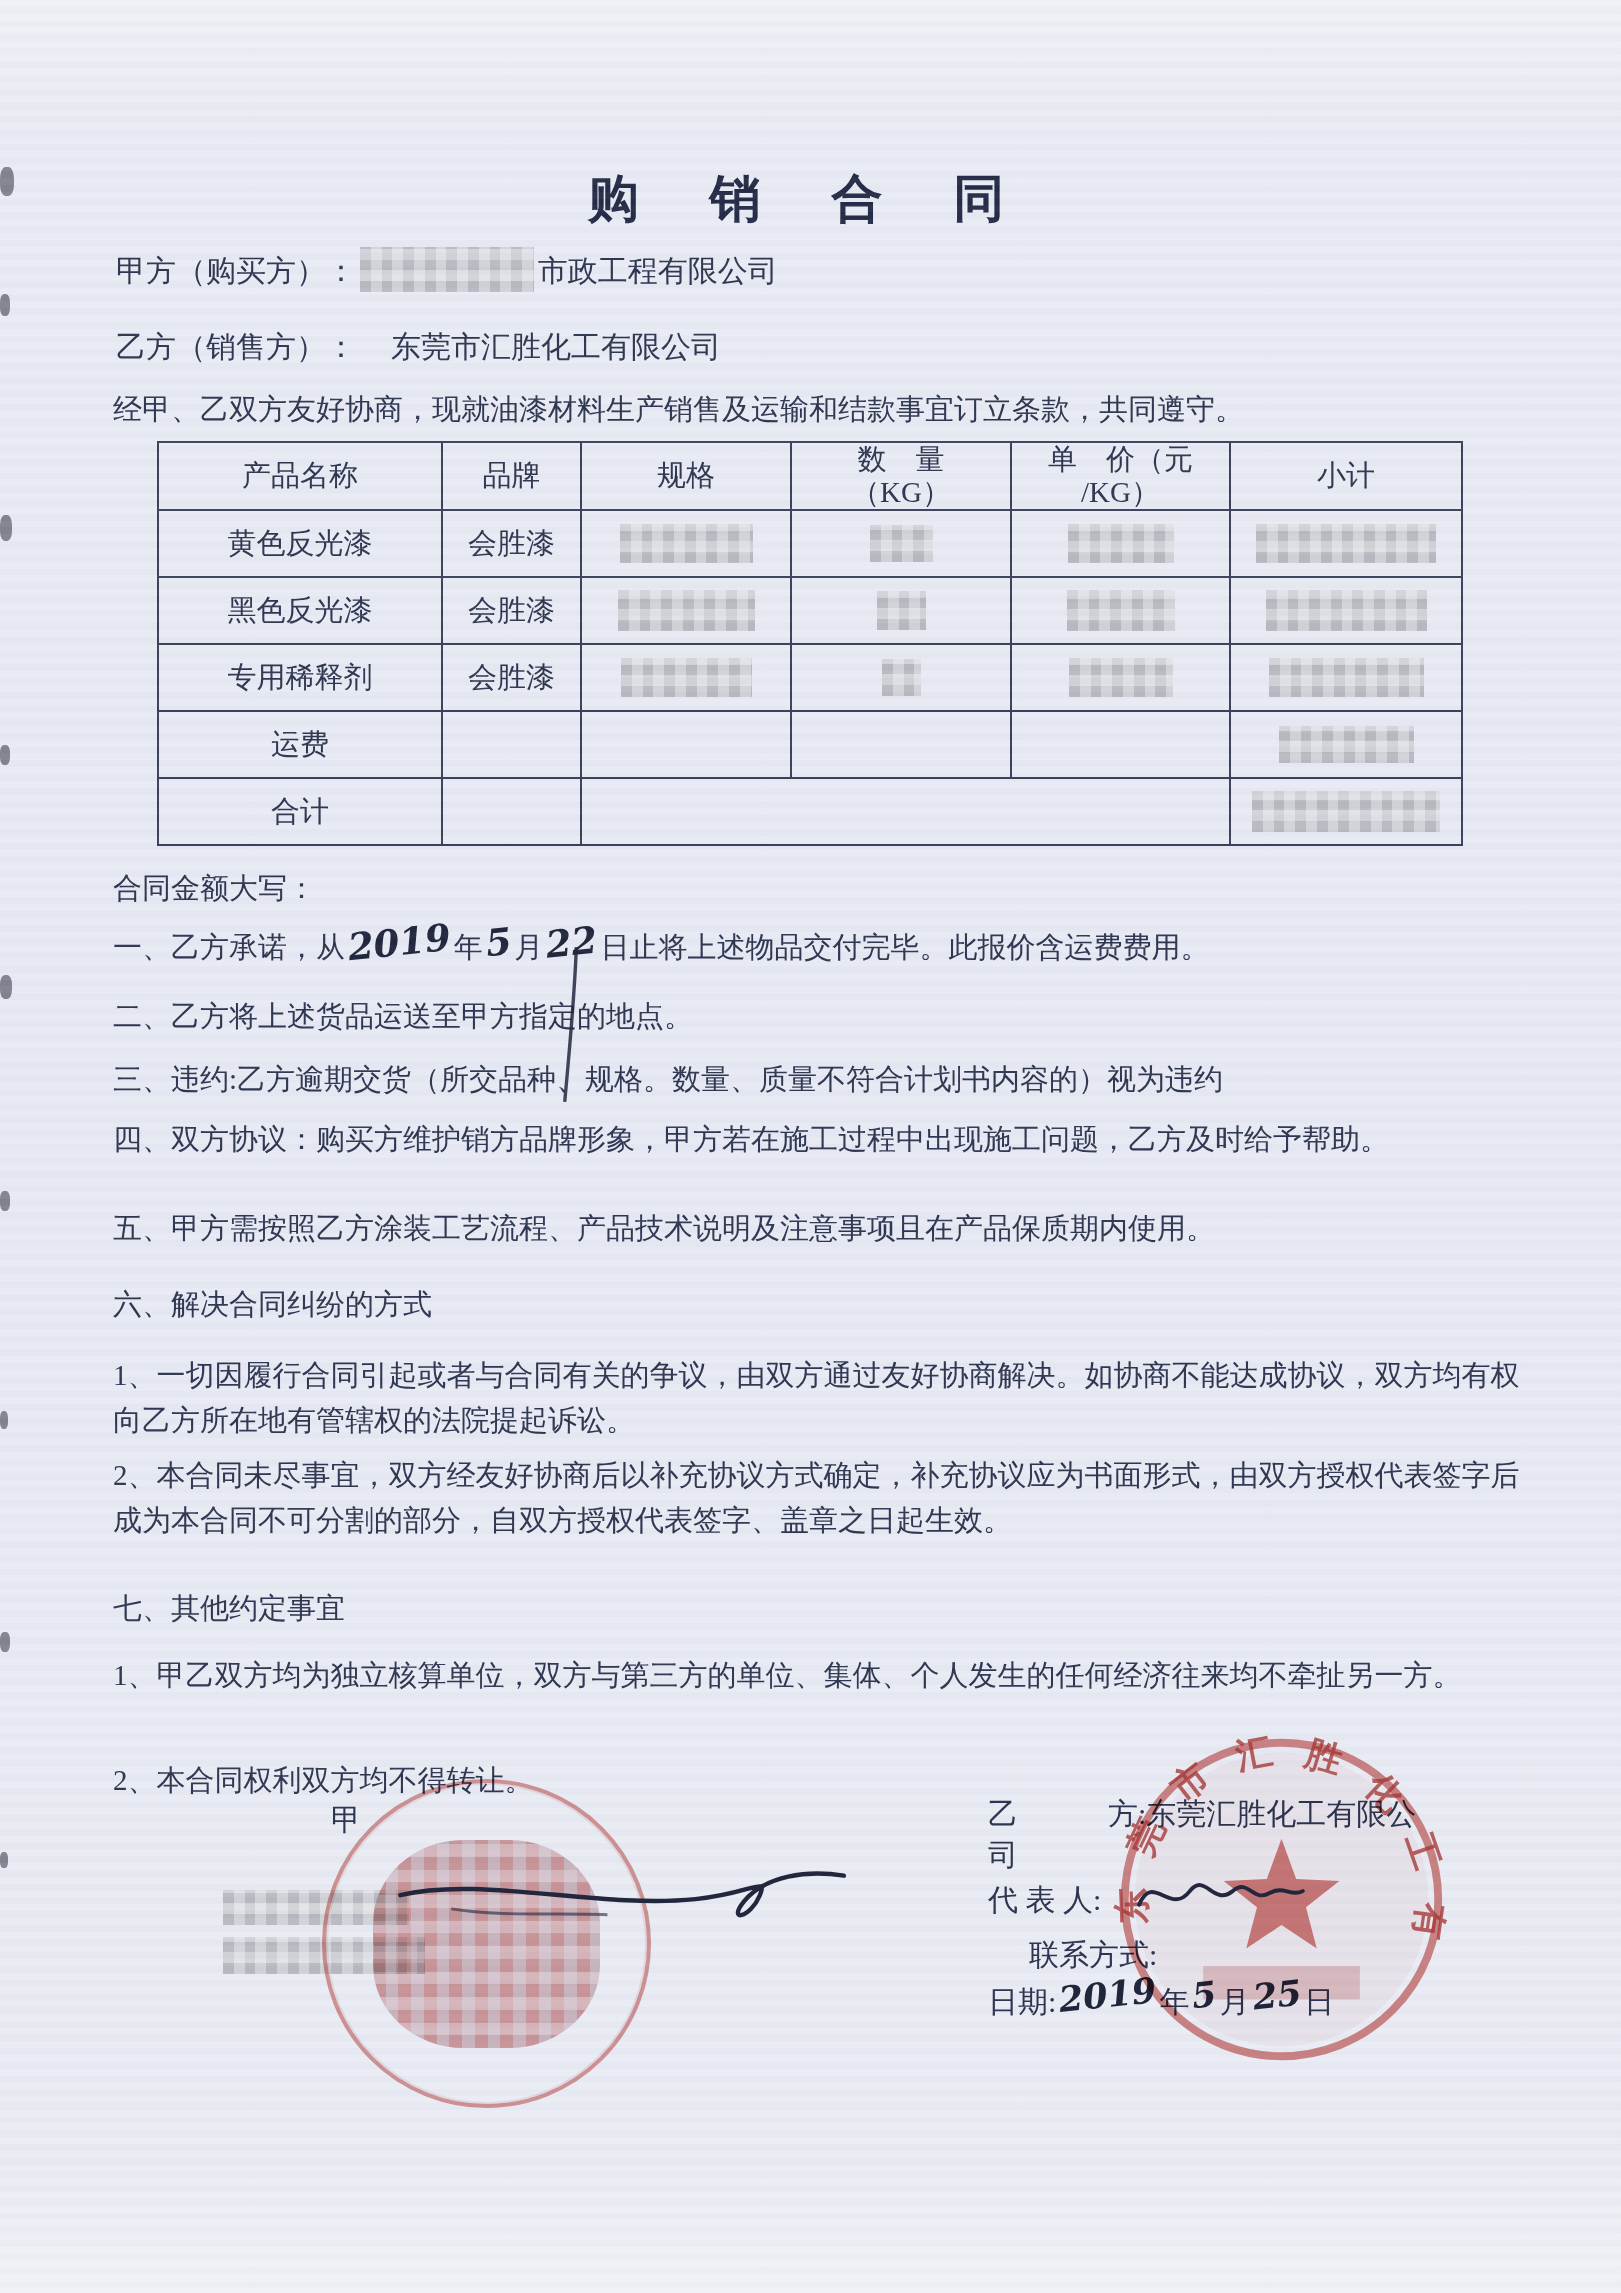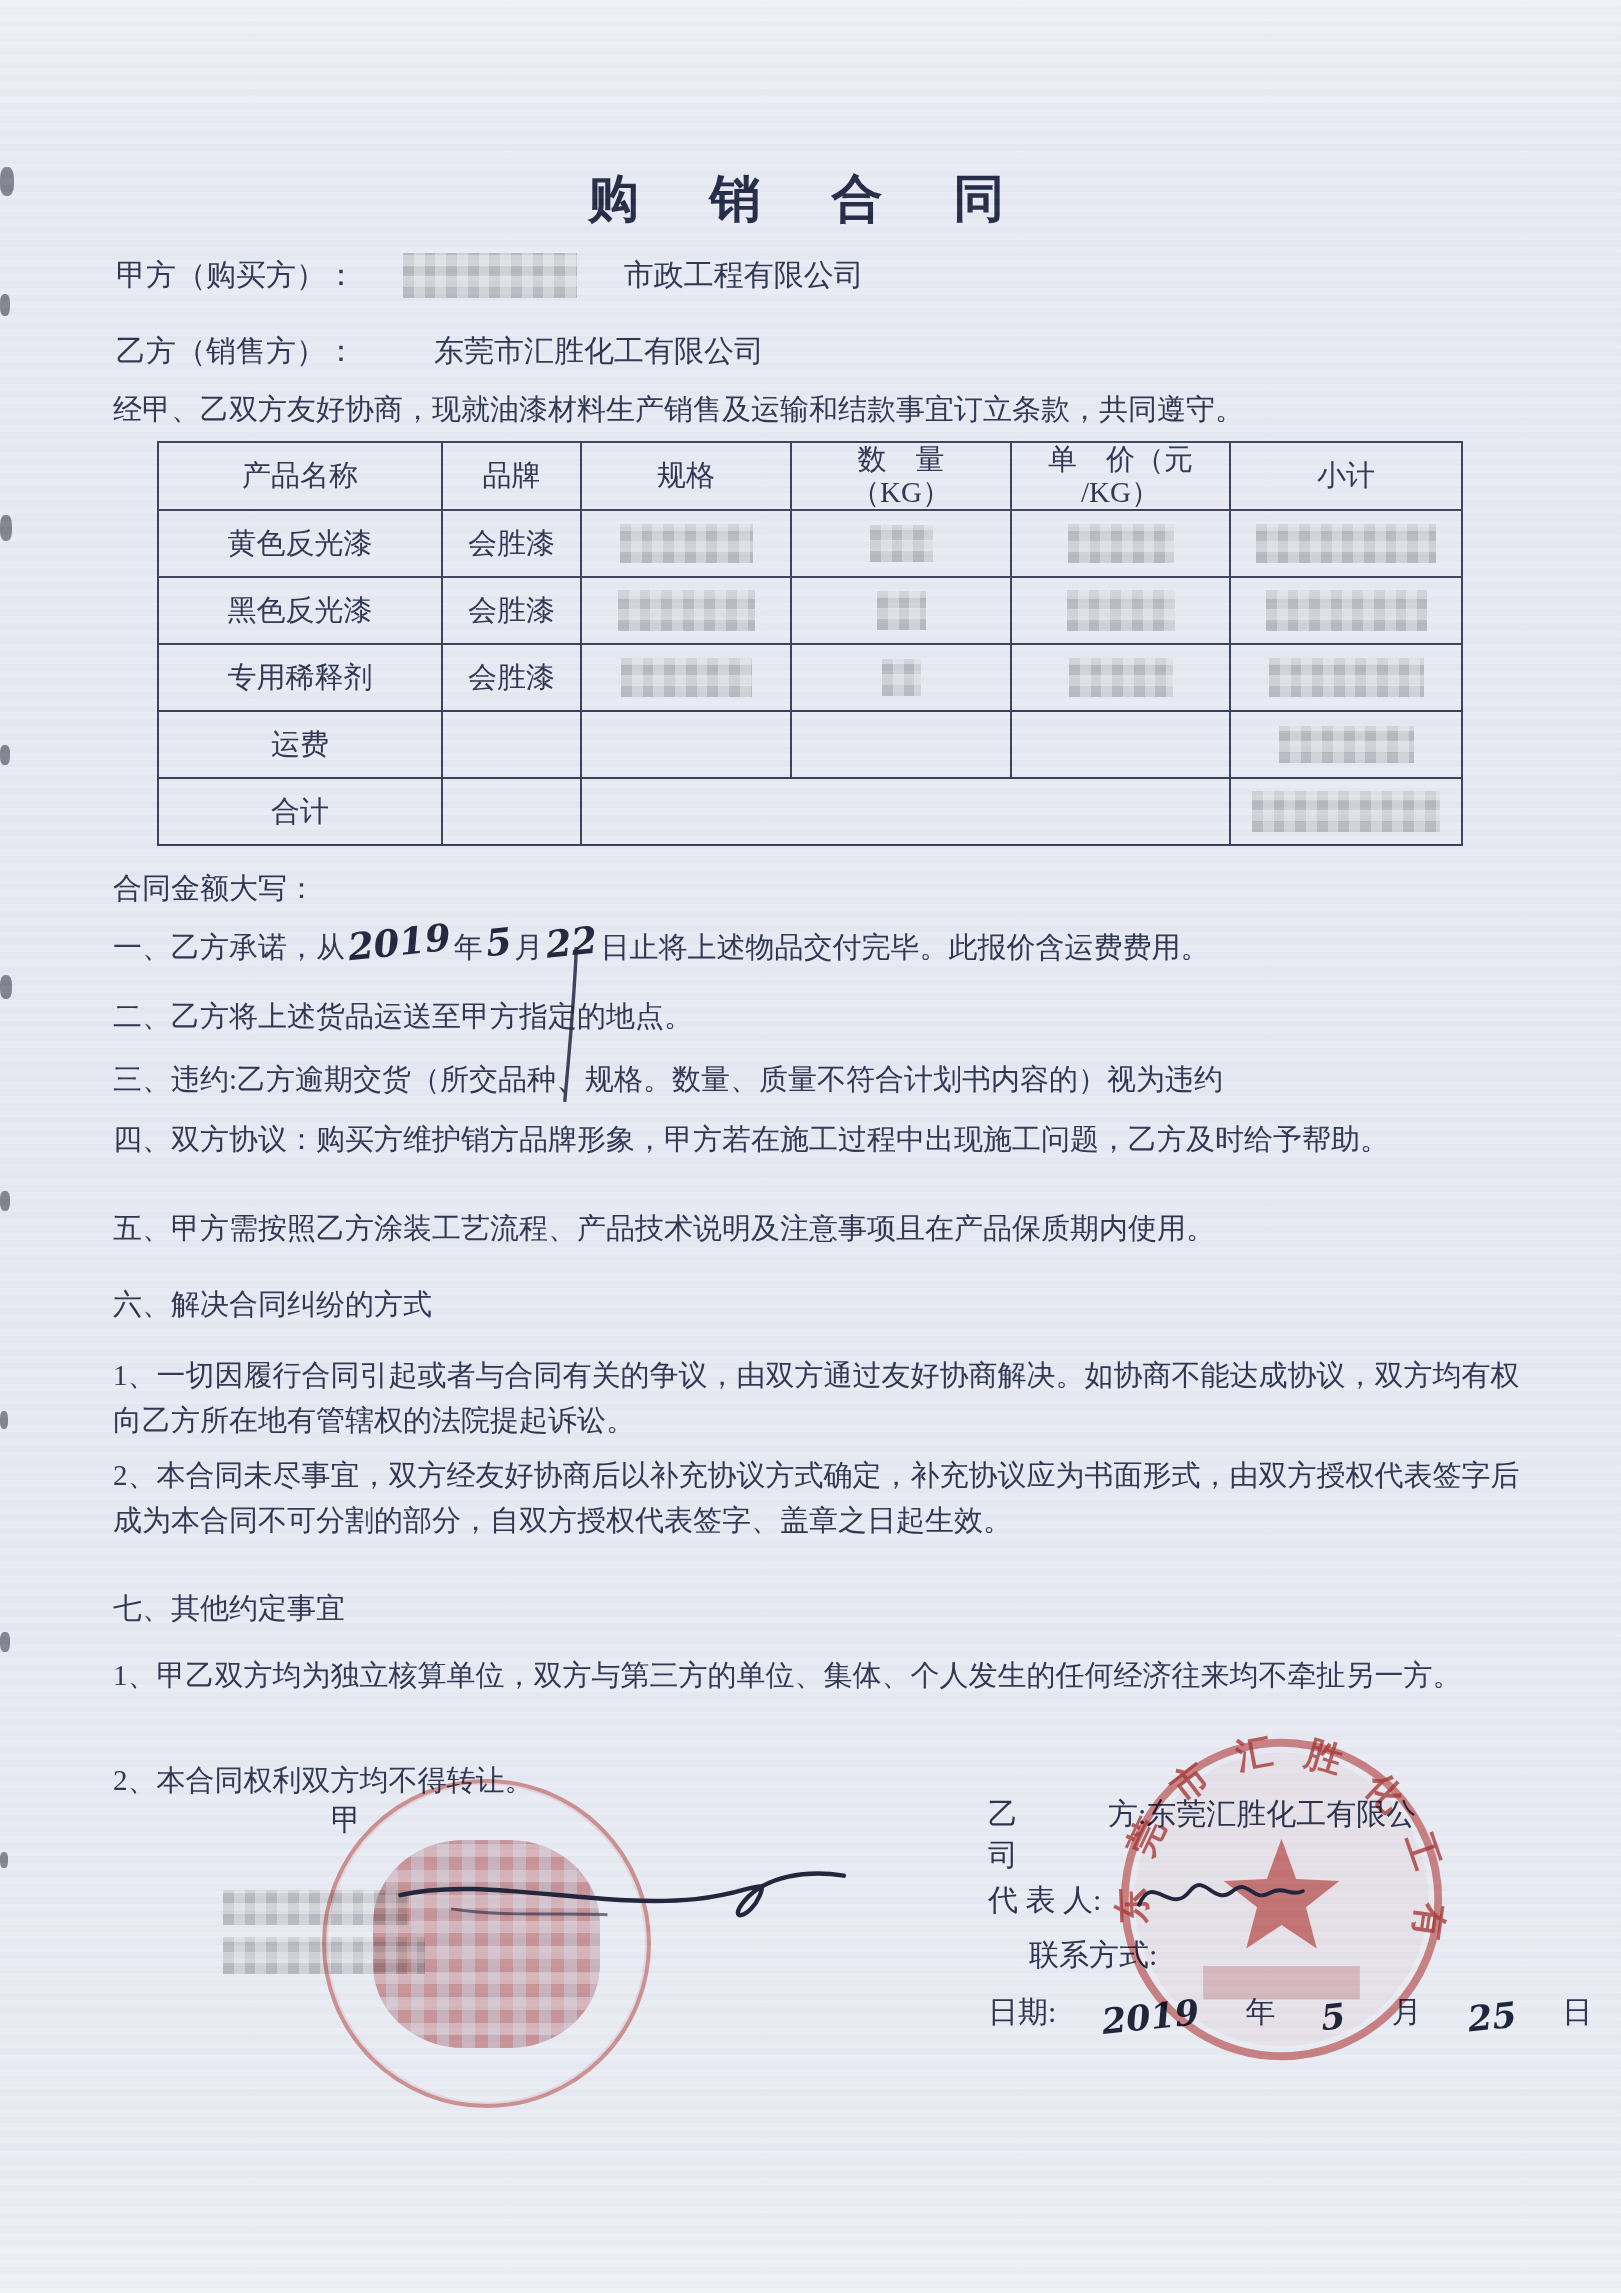--- a/index.html
+++ b/index.html
@@ -13,21 +13,21 @@
   .page::after{ 
     content:"";position:absolute;inset:0;pointer-events:none;
     background:repeating-linear-gradient(180deg,rgba(255,255,255,.03) 0 6.9px,rgba(90,95,120,.025) 6.9px 13.7px);
   }
   .abs{position:absolute;}
   .title{
     left:0;top:165px;width:100%;text-align:center;
     font-size:51px;font-weight:bold;letter-spacing:29px;color:#242b46;
   }
   .bodyline{font-size:30px;line-height:47px;white-space:nowrap;}
-  .flexline{display:flex;align-items:flex-end;gap:43px;}
+  .flexline{display:flex;align-items:flex-start;}
   .clause{left:113px;width:1409px;font-size:29px;line-height:45px;}
   
   .px,.px-inline{
     background-image:
       repeating-linear-gradient(0deg,rgba(255,255,255,0) 0 10.8px,rgba(255,255,255,.38) 10.8px 21.6px),
       repeating-linear-gradient(90deg,#b2b3bb 0 10.8px,#ced0d6 10.8px 21.6px);
     opacity:.88;
   }
   .px{position:absolute;}
   .px-inline{display:inline-block;vertical-align:middle;}

